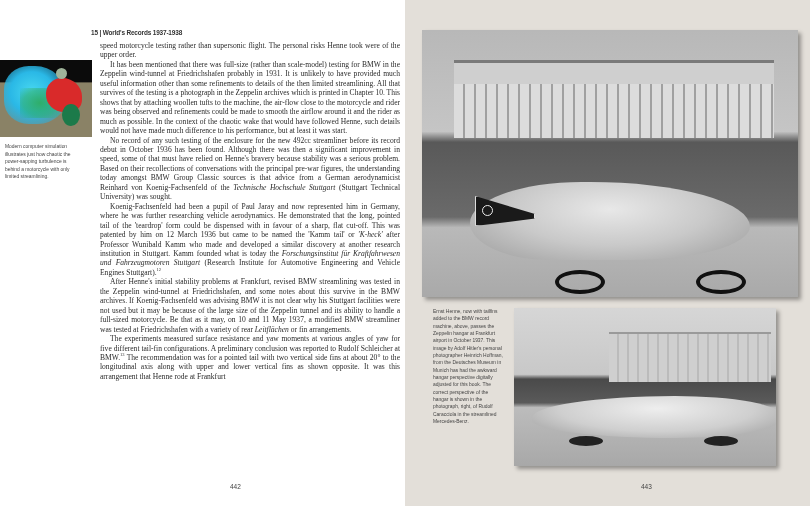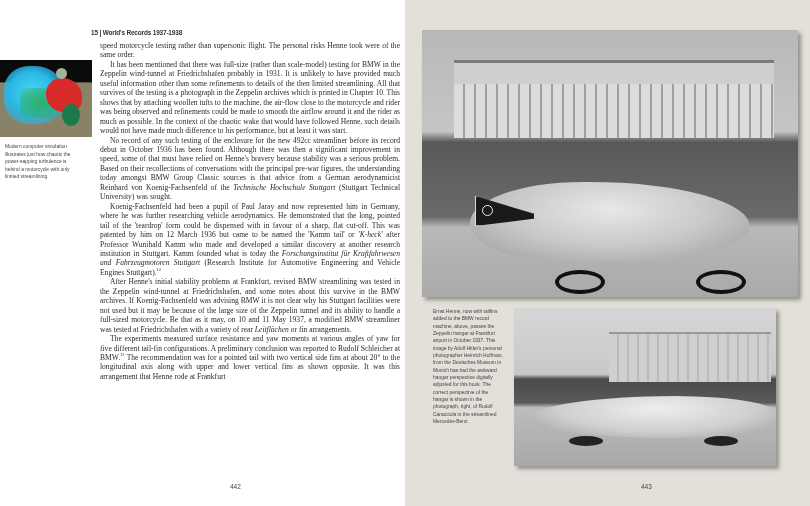--- a/index.html
+++ b/index.html
@@ -122,21 +122,21 @@
     <div class="sim-image">
       <div class="plume"></div>
       <div class="plume2"></div>
       <div class="bike"></div>
       <div class="helmet"></div>
       <div class="wheel"></div>
     </div>
     <div class="caption-left">Modern computer simulation illustrates just how chaotic the power-sapping turbulence is behind a motorcycle with only limited streamlining.</div>
 
     <div class="body-text">
-      <p class="first">speed motorcycle testing rather than supersonic flight. The personal risks Henne took were of the same order.</p>
+      <p class="first">speed motorcycle testing rather than supersonic flight. The personal risks Henne took were of the upper order.</p>
       <p>It has been mentioned that there was full-size (rather than scale-model) testing for BMW in the Zeppelin wind-tunnel at Friedrichshafen probably in 1931. It is unlikely to have provided much useful information other than some refinements to details of the then limited streamlining. All that survives of the testing is a photograph in the Zeppelin archives which is printed in Chapter 10. This shows that by attaching woollen tufts to the machine, the air-flow close to the motorcycle and rider was being observed and refinements could be made to smooth the airflow around it and the rider as much as possible. In the context of the chaotic wake that would have followed Henne, such details would not have made much difference to his performance, but at least it was start.</p>
       <p><span>No record of any such testing of the enclosure for the new 492cc streamliner before its record debut in October 1936 has been found. Although there was then a significant improvement in speed, some of that must have relied on Henne's bravery because stability was a serious problem. Based on their recollections of conversations with the principal pre-war figures, the understanding today amongst BMW Group Classic sources is that advice from a German aerodynamicist Reinhard von Koenig-Fachsenfeld of the </span><i>Technische Hochschule Stuttgart</i><span> (Stuttgart Technical University) was sought.</span></p>
       <p><span>Koenig-Fachsenfeld had been a pupil of Paul Jaray and now represented him in Germany, where he was further researching vehicle aerodynamics. He demonstrated that the long, pointed tail of the 'teardrop' form could be dispensed with in favour of a sharp, flat cut-off. This was patented by him on 12 March 1936 but came to be named the 'Kamm tail' or </span><i>'K-heck'</i><span> after Professor Wunibald Kamm who made and developed a similar discovery at another research institution in Stuttgart. Kamm founded what is today the </span><i>Forschungsinstitut für Kraftfahrwesen und Fahrzeugmotoren Stuttgart</i><span> (Research Institute for Automotive Engineering and Vehicle Engines Stuttgart).</span><sup>12</sup></p>
       <p><span>After Henne's initial stability problems at Frankfurt, revised BMW streamlining was tested in the Zeppelin wind-tunnel at Friedrichshafen, and some notes about this survive in the BMW archives. If Koenig-Fachsenfeld was advising BMW it is not clear why his Stuttgart facilities were not used but it may be because of the large size of the Zeppelin tunnel and its ability to handle a full-sized motorcycle. Be that as it may, on 10 and 11 May 1937, a modified BMW streamliner was tested at Friedrichshafen with a variety of rear </span><i>Leitflächen</i><span> or fin arrangements.</span></p>
       <p><span>The experiments measured surface resistance and yaw moments at various angles of yaw for five different tail-fin configurations. A preliminary conclusion was reported to Rudolf Schleicher at BMW.</span><sup>13</sup><span> The recommendation was for a pointed tail with two vertical side fins at about 20° to the longitudinal axis along with upper and lower vertical fins as shown opposite. It was this arrangement that Henne rode at Frankfurt</span></p>
     </div>
 
     <div class="folio folio-left">442</div>
   </div>
 

